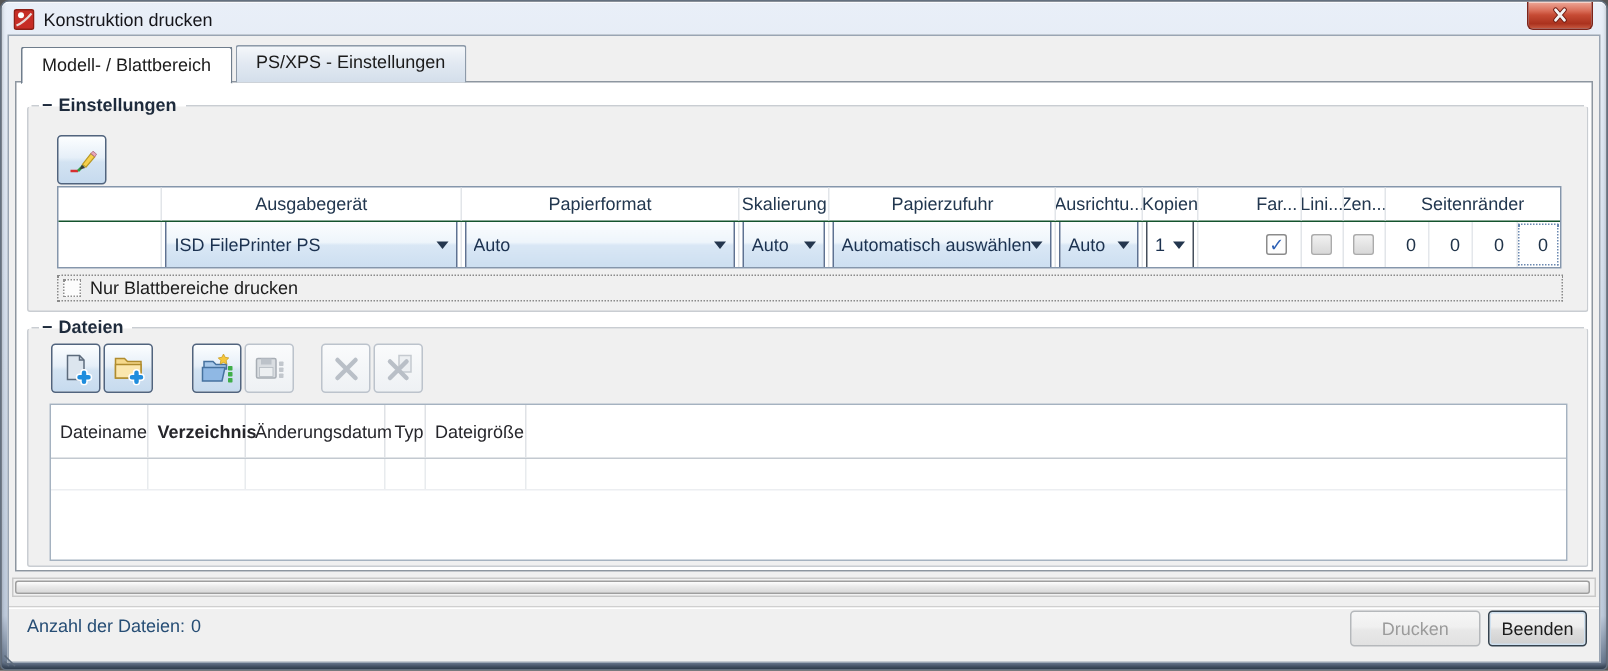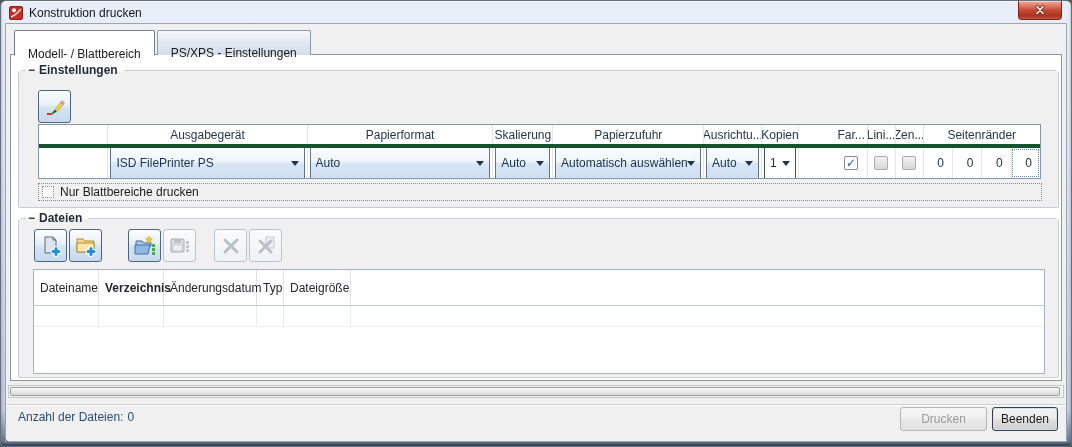--- a/index.html
+++ b/index.html
@@ -10,42 +10,42 @@
     box-shadow:inset 0 1px 0 rgba(255,255,255,.75), inset 0 -2px 3px rgba(25,35,50,.35);
     overflow:hidden;font-size:12px;color:#1b1b1b;}
   .titlebar{position:absolute;left:8px;top:3px;height:17px;display:flex;align-items:center;gap:6px;}
   .title-text{font-size:12px;color:#15151a;}
   .close-btn{position:absolute;top:0;right:9px;width:44px;height:19px;border:1px solid #7c241a;border-top:none;
     border-radius:0 0 4px 4px;background:linear-gradient(180deg,#efab9b 0%,#d96c57 35%,#c64b34 50%,#ab321e 82%,#c65840 100%);
     box-shadow:inset 0 1px 0 rgba(255,255,255,.5);display:flex;align-items:center;justify-content:center;cursor:pointer;}
   .client{position:absolute;left:4px;right:4px;top:22px;bottom:4px;background:#f0f0f0;border:1px solid #9aa5b3;}
   
   .tabs{position:absolute;left:8px;top:6px;display:flex;align-items:flex-end;z-index:3;}
-  .tab{padding:12px 13px;border-radius:2px 2px 0 0;white-space:nowrap;cursor:pointer;}
+  .tab{padding:0 13px;border-radius:2px 2px 0 0;white-space:nowrap;cursor:pointer;}
   .tab.active{background:#fff;border:1px solid #6f7d8c;border-bottom:1px solid #fff;height:25px;line-height:23px;margin-bottom:-1px;}
   .tab.inactive{background:linear-gradient(#f4f7fa,#e2e9f2 45%,#d3deea);border:1px solid #8d9aa9;border-bottom:none;
-    height:14px;line-height:20px;margin-left:2px;}
+    height:25px;line-height:20px;margin-left:2px;}
   .page{position:absolute;left:4px;right:4px;top:30px;height:327px;background:#fff;border:1px solid #8d96a0;}
   
   .group{position:absolute;background:#f0f0f0;border:1px solid #c9cdd2;border-top:none;border-radius:2px;}
   .group-title{position:absolute;top:-8px;left:2px;right:2px;display:flex;align-items:center;font-weight:bold;color:#1e2b3c;}
   .rule-l{width:5px;height:1px;background:#c9cdd2;}
   .rule-r{flex:1;height:1px;background:#c9cdd2;margin-left:5px;}
   .dash{margin:0 3px 0 2px;font-weight:bold;}
   .g-label{padding:0 1px;}
   .group-settings{left:7px;top:16px;width:1041px;height:137px;}
   .group-files{left:7px;top:164px;width:1041px;height:159px;}
   
   .tool{position:absolute;width:33px;height:33px;border:1px solid #51647e;border-radius:3px;cursor:pointer;
     background:linear-gradient(#fcfeff,#e6eff8 45%,#d3e3f2 55%,#c6daee);display:flex;align-items:center;justify-content:center;}
   .tool.disabled{border-color:#bcc3cc;background:linear-gradient(#fafbfc,#eef1f4);}
   
   .stable{position:absolute;left:19px;top:53px;width:1003px;height:55px;background:#fff;border:1px solid #8596ab;}
   .srow{display:flex;}
-  .sh-row{height:23px;border-bottom:4px solid #14532d;}
+  .sh-row{height:23px;border-bottom:1px solid #14532d;}
   .sv-row{height:30px;}
   .scell{border-right:1px solid #e2e5e9;display:flex;align-items:center;justify-content:center;
     color:#22374f;white-space:nowrap;overflow:hidden;}
   .scell:last-child{border-right:none;}
   .sv-row .scell{padding:2px;}
   .c0{width:72px;}.c1{width:207px;}.c2{width:193px;}.c3{width:62px;}.c4{width:157px;}
   .c5{width:60px;}.c6{width:38px;}.c7{width:33px;margin-left:37px;}.c8{width:29px;}.c9{width:29px;}.c10{width:121px;}
   .combo{height:41px;width:100%;border:1px solid #5f7292;border-radius:2px;display:flex;align-items:center;
     padding:0 5px;background:linear-gradient(#ffffff,#eef5fb 45%,#d9e7f5 50%,#c9dcef);color:#1c3250;cursor:pointer;}
   .combo-text{white-space:nowrap;overflow:hidden;}

